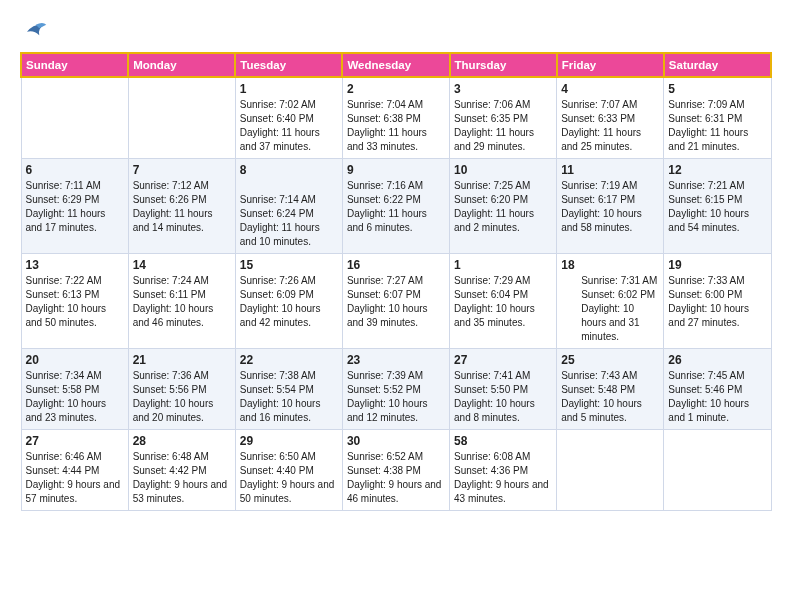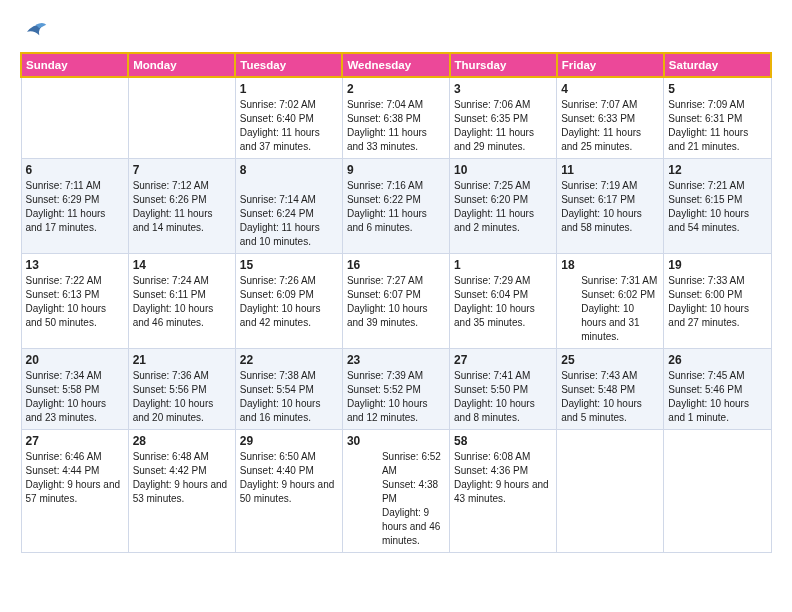--- a/index.html
+++ b/index.html
@@ -316,21 +316,21 @@
 Daylight: 9 hours and 53 minutes.</div>
           </td>
           <td>
             <span class="day-num">29</span>
             <div class="cell-text" style="white-space: pre-line;">Sunrise: 6:50 AM
 Sunset: 4:40 PM
 Daylight: 9 hours and 50 minutes.</div>
           </td>
           <td>
             <span class="day-num">30</span>
-            <div class="cell-text" style="white-space: pre-line; margin-left: 35px;">Sunrise: 6:52 AM
+            <div class="cell-text" style="white-space: pre-line;">Sunrise: 6:52 AM
 Sunset: 4:38 PM
 Daylight: 9 hours and 46 minutes.</div>
           </td>
           <td>
             <span class="day-num">58</span>
             <div class="cell-text" style="white-space: pre-line;">Sunrise: 6:08 AM
 Sunset: 4:36 PM
 Daylight: 9 hours and 43 minutes.</div>
           </td>
           <td class="empty"></td>

